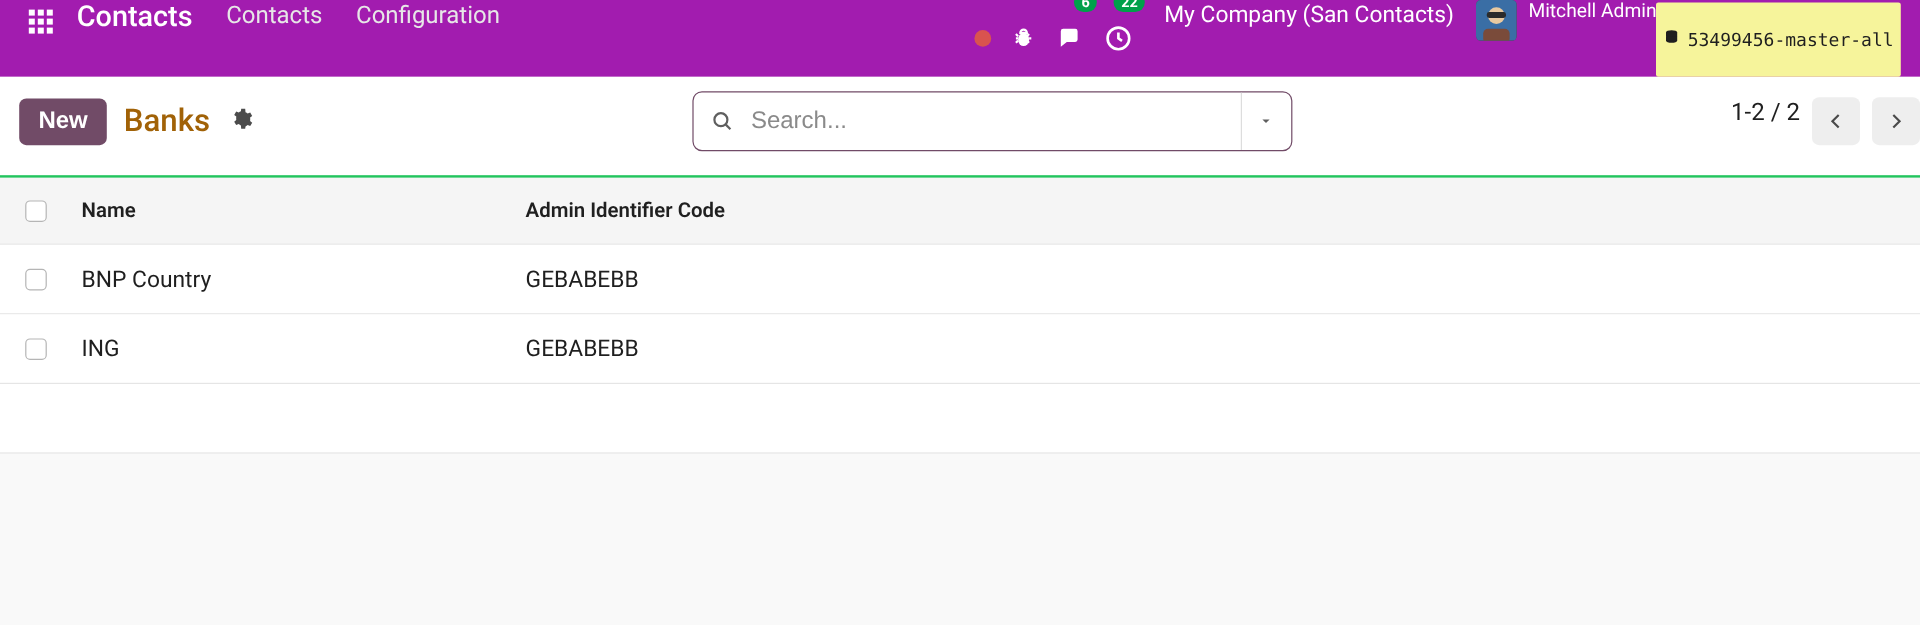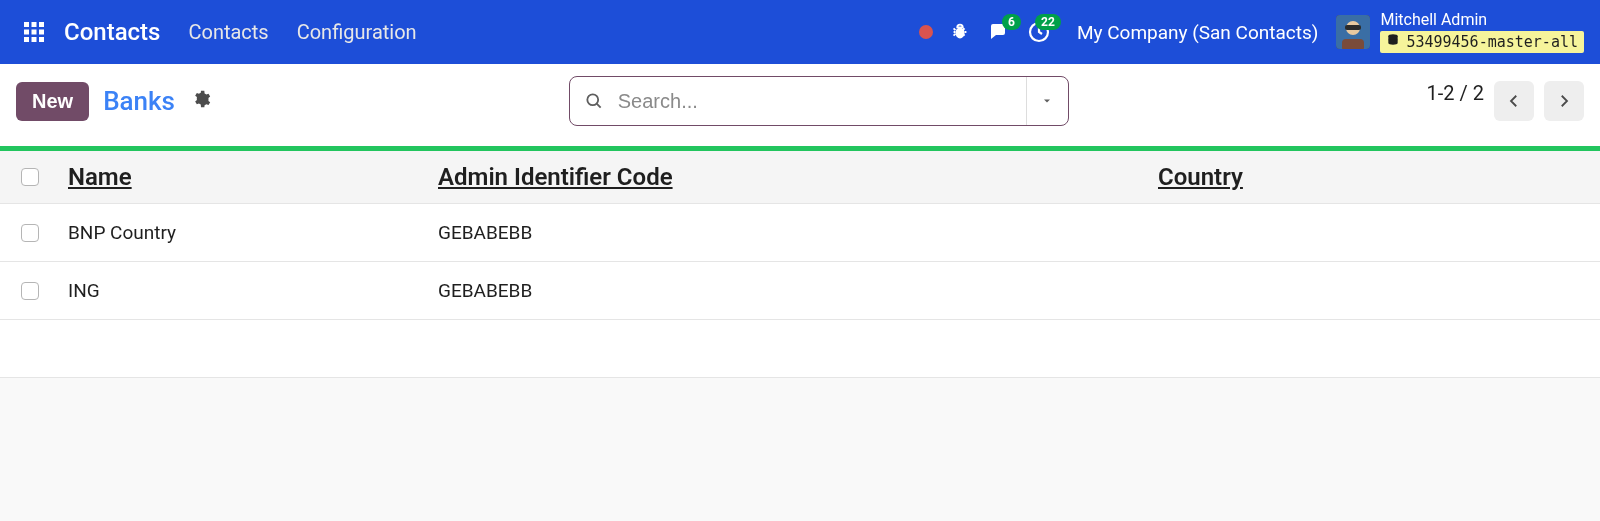--- a/index.html
+++ b/index.html
@@ -1,51 +1,51 @@
 <!DOCTYPE html>
 <html><head>
 <meta charset="utf-8">
 <style>
   * { box-sizing: border-box; margin: 0; padding: 0; }
   html, body { width: 1600px; height: 521px; font-family: -apple-system, BlinkMacSystemFont, "Segoe UI", Roboto, "Helvetica Neue", Arial, sans-serif; background: #f9f9f9; color: #1f1f1f; }
   
   
-  .topnav { height: 64px; background: #1d4ed8; display: flex; align-items: center; color: #fff; padding: 0 16px; }
+  .topnav { height: 64px; background: #a21caf; display: flex; color: #fff; padding: 0 16px; }
   .apps-btn { width: 36px; height: 36px; display:flex; align-items:center; justify-content:center; cursor:pointer; }
   .brand { font-size: 24px; font-weight: 500; margin-left: 12px; margin-right: 28px; }
   .nav-link { font-size: 20px; color: #e7e7e7; margin-right: 28px; cursor:pointer; }
   .spacer { flex: 1; }
   .top-icon { position: relative; display:flex; align-items:center; justify-content:center; margin: 0 8px; cursor:pointer; }
   .red-dot { width: 14px; height: 14px; border-radius: 50%; background:#d9534f; }
   .badge { position:absolute; top:-6px; right:-10px; background:#00a04a; color:#fff; font-size:12px; font-weight:700; border-radius:10px; padding:1px 6px; line-height:14px; }
   .company { font-size: 19px; color:#fff; margin: 0 18px; cursor:pointer; }
   .avatar { width:34px; height:34px; border-radius:4px; background:#5a3b52; display:flex; align-items:center; justify-content:center; overflow:hidden; margin-right:10px;}
-  .user-block { display:flex; flex-direction:column; }
+  .user-block { display:flex; }
   .user-name { font-size:16px; color:#fff; line-height:18px; }
   .db-pill { background:#f6f49b; color:#1f1f1f; font-family: ui-monospace, Menlo, Consolas, monospace; font-size:15px; padding:2px 6px; display:flex; align-items:center; gap:6px; border-radius:2px; margin-top:2px;}
   
   
-  .cp { background:#fff; padding: 12px 16px 20px 16px; display:flex; align-items:center; }
+  .cp { background:#fff; padding: 12px 0 20px 16px; display:flex; align-items:center; }
   .new-btn { background:#714b67; color:#fff; border:none; border-radius:6px; padding:8px 16px; font-size:20px; font-weight:600; cursor:pointer; margin-right:14px;}
-  .breadcrumb { font-size:26px; font-weight:500; color:#3b82f6; margin-right:16px;}
+  .breadcrumb { font-size:26px; font-weight:500; color:#a16207; margin-right:16px;}
   .gear { color:#4c4c4c; cursor:pointer; }
   .search-wrap { margin-left:auto; margin-right:auto; width:500px; height:50px; border:1.5px solid #714b67; border-radius:8px; display:flex; align-items:center; background:#fff; overflow:hidden; }
   .search-icon-box { width:48px; display:flex; align-items:center; justify-content:center; color:#5f5f5f;}
   .search-input { flex:1; border:none; outline:none; font-size:20px; color:#1f1f1f; }
   .search-input::placeholder { color:#8a8a8a; }
   .search-drop { width:42px; height:100%; border-left:1px solid #ddd; display:flex; align-items:center; justify-content:center; cursor:pointer; color:#5f5f5f;}
   .pager { display:flex; gap:10px; }
   .pager-text { font-size:20px; color:#1f1f1f; }
   .pager-btn { width:40px; height:40px; background:#eeeeee; border-radius:6px; display:flex; align-items:center; justify-content:center; cursor:pointer; color:#4a4a4a;}
   .pager-btn svg { stroke:#4a4a4a; }
   
   
   .list { width:100%; }
   .list-header, .list-row { display:grid; grid-template-columns: 60px 370px 720px 1fr; align-items:center; height:58px; border-bottom:1px solid #e5e5e5; padding:0 0 0 0; background:#fff;}
-  .list-header { background:#f5f5f5; font-weight:600; font-size:24px; border-top:5px solid #22c55e;text-decoration:underline;}
+  .list-header { background:#f5f5f5; font-weight:600; font-size:17px; border-top:2px solid #22c55e;}
   .list-row { font-size:19px; }
   .cell { padding: 0 8px; }
   .cell-check { display:flex; justify-content:center; }
   .chk { width:18px; height:18px; border:1.5px solid #b5b5b5; border-radius:4px; cursor:pointer; background:#fff; }
   .footer-row { height:58px; border-bottom:1px solid #e5e5e5; background:#fff; }
 </style>
 </head>
 <body>
 
 <div class="topnav">
@@ -151,21 +151,20 @@
   </div>
 </div>
 
 <div class="list">
   <div class="list-header">
     <div class="cell cell-check">
         <div class="chk"></div>
       </div>
     <div class="cell">Name</div>
     <div class="cell">Admin Identifier Code</div>
-    <div class="cell">Country</div>
   </div>
 
   <div class="list-row">
     <div class="cell cell-check">
         <div class="chk"></div>
       </div>
     <div class="cell">BNP Country</div>
     <div class="cell">GEBABEBB</div>
     <div class="cell"></div>
   </div>

